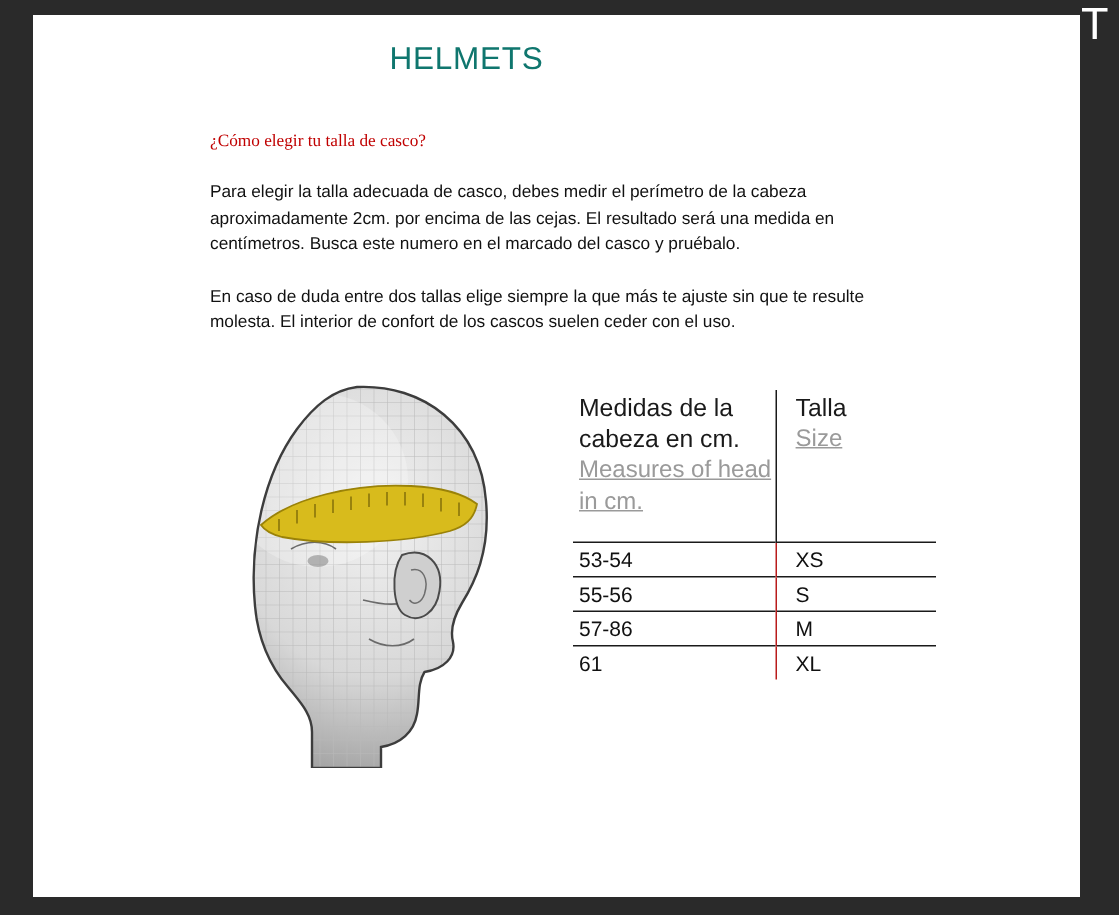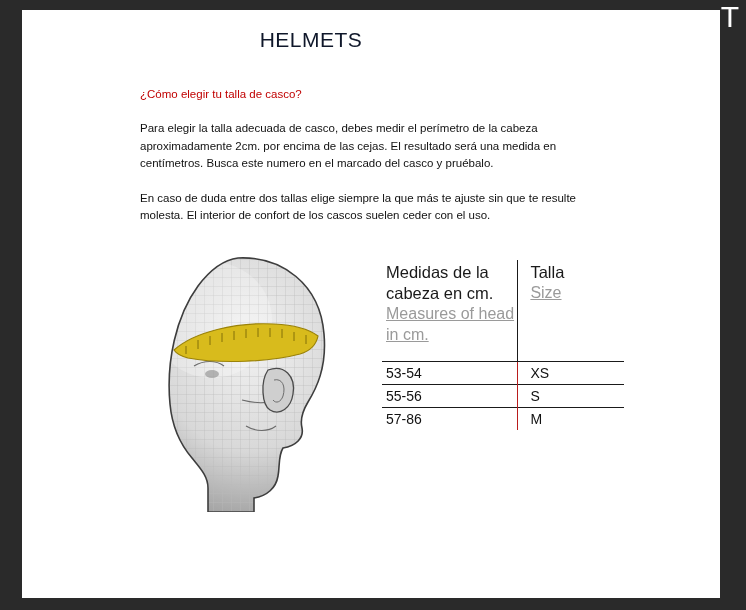--- a/index.html
+++ b/index.html
@@ -44,34 +44,34 @@
     background: #ffffff;
     overflow: hidden;
   }
   .modal-title {
     position: absolute;
     left: 0;
     top: 18px;
     width: 578px;
     text-align: center;
     font-size: 21px;
-    color: #0f172a;
+    color: #0f766e;
     font-family: "Liberation Sans", sans-serif;
     letter-spacing: 0.5px;
   }
   .doc-body {
     position: absolute;
     left: 118px;
     top: 76px;
     width: 470px;
   }
   .q-heading {
     color: #c00000;
     font-size: 11.5px;
-    font-family: Liberation Sans, sans-serif;
+    font-family: Liberation Serif, serif;
     margin: 0 0 18px 0;
     line-height: 1.4;
   }
   .para {
     color: #111111;
     font-size: 11.5px;
     line-height: 1.52;
     margin: 0 0 17px 0;
     font-family: "Liberation Sans", sans-serif;
     width: 462px;
@@ -240,18 +240,22 @@
             <td class="col-size">XS</td>
           </tr>
           <tr>
             <td class="col-measure">55-56</td>
             <td class="col-size">S</td>
           </tr>
           <tr>
             <td class="col-measure">57-86</td>
             <td class="col-size">M</td>
           </tr>
+          <tr>
+            <td class="col-measure">61</td>
+            <td class="col-size">XL</td>
+          </tr>
         </tbody>
       </table>
 
     </div>
   </div>
 </div>
 
 </body></html>

